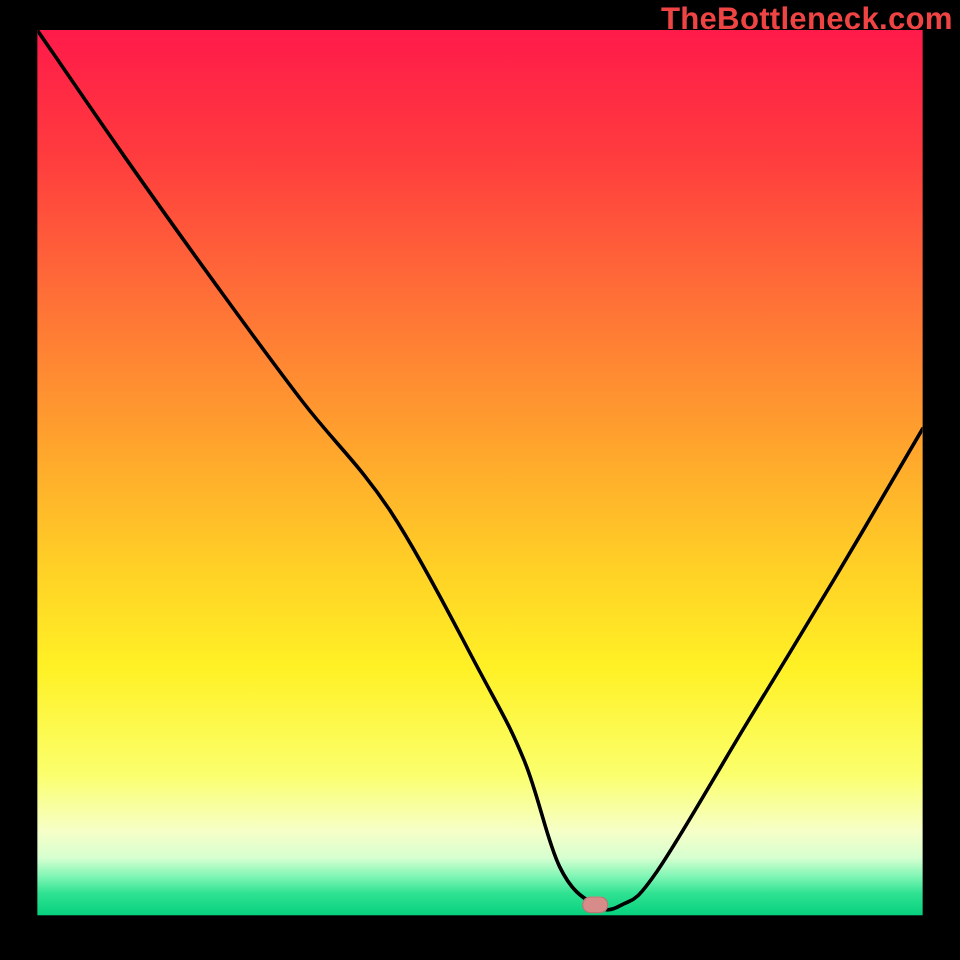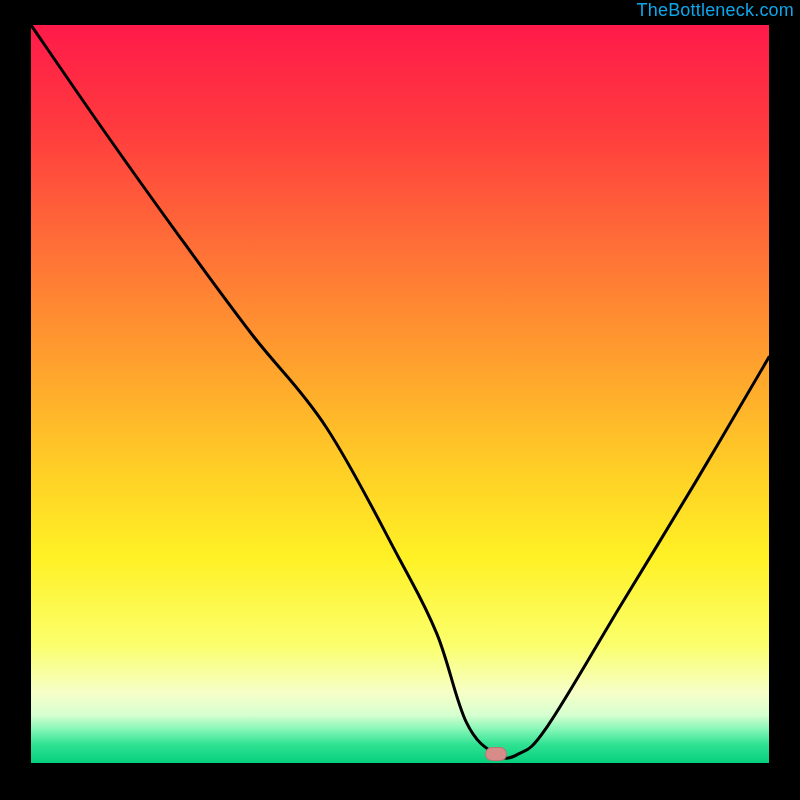--- a/index.html
+++ b/index.html
@@ -12,24 +12,24 @@
   }
   .wrap {
     position: relative;
     width: 800px;
     height: 800px;
   }
   .attribution {
     position: absolute;
     top: 0;
     right: 6px;
-    color: #0ea5e9;
+    color: #ef4444;
     font-family: Arial, Helvetica, sans-serif;
-    font-size: 18px;
-    font-weight: 400;
+    font-size: 26px;
+    font-weight: 700;
     letter-spacing: 0.2px;
     z-index: 3;
   }
   .plot-area {
     position: absolute;
     left: 31px;
     top: 25px;
     width: 738px;
     height: 738px;
     overflow: hidden;

